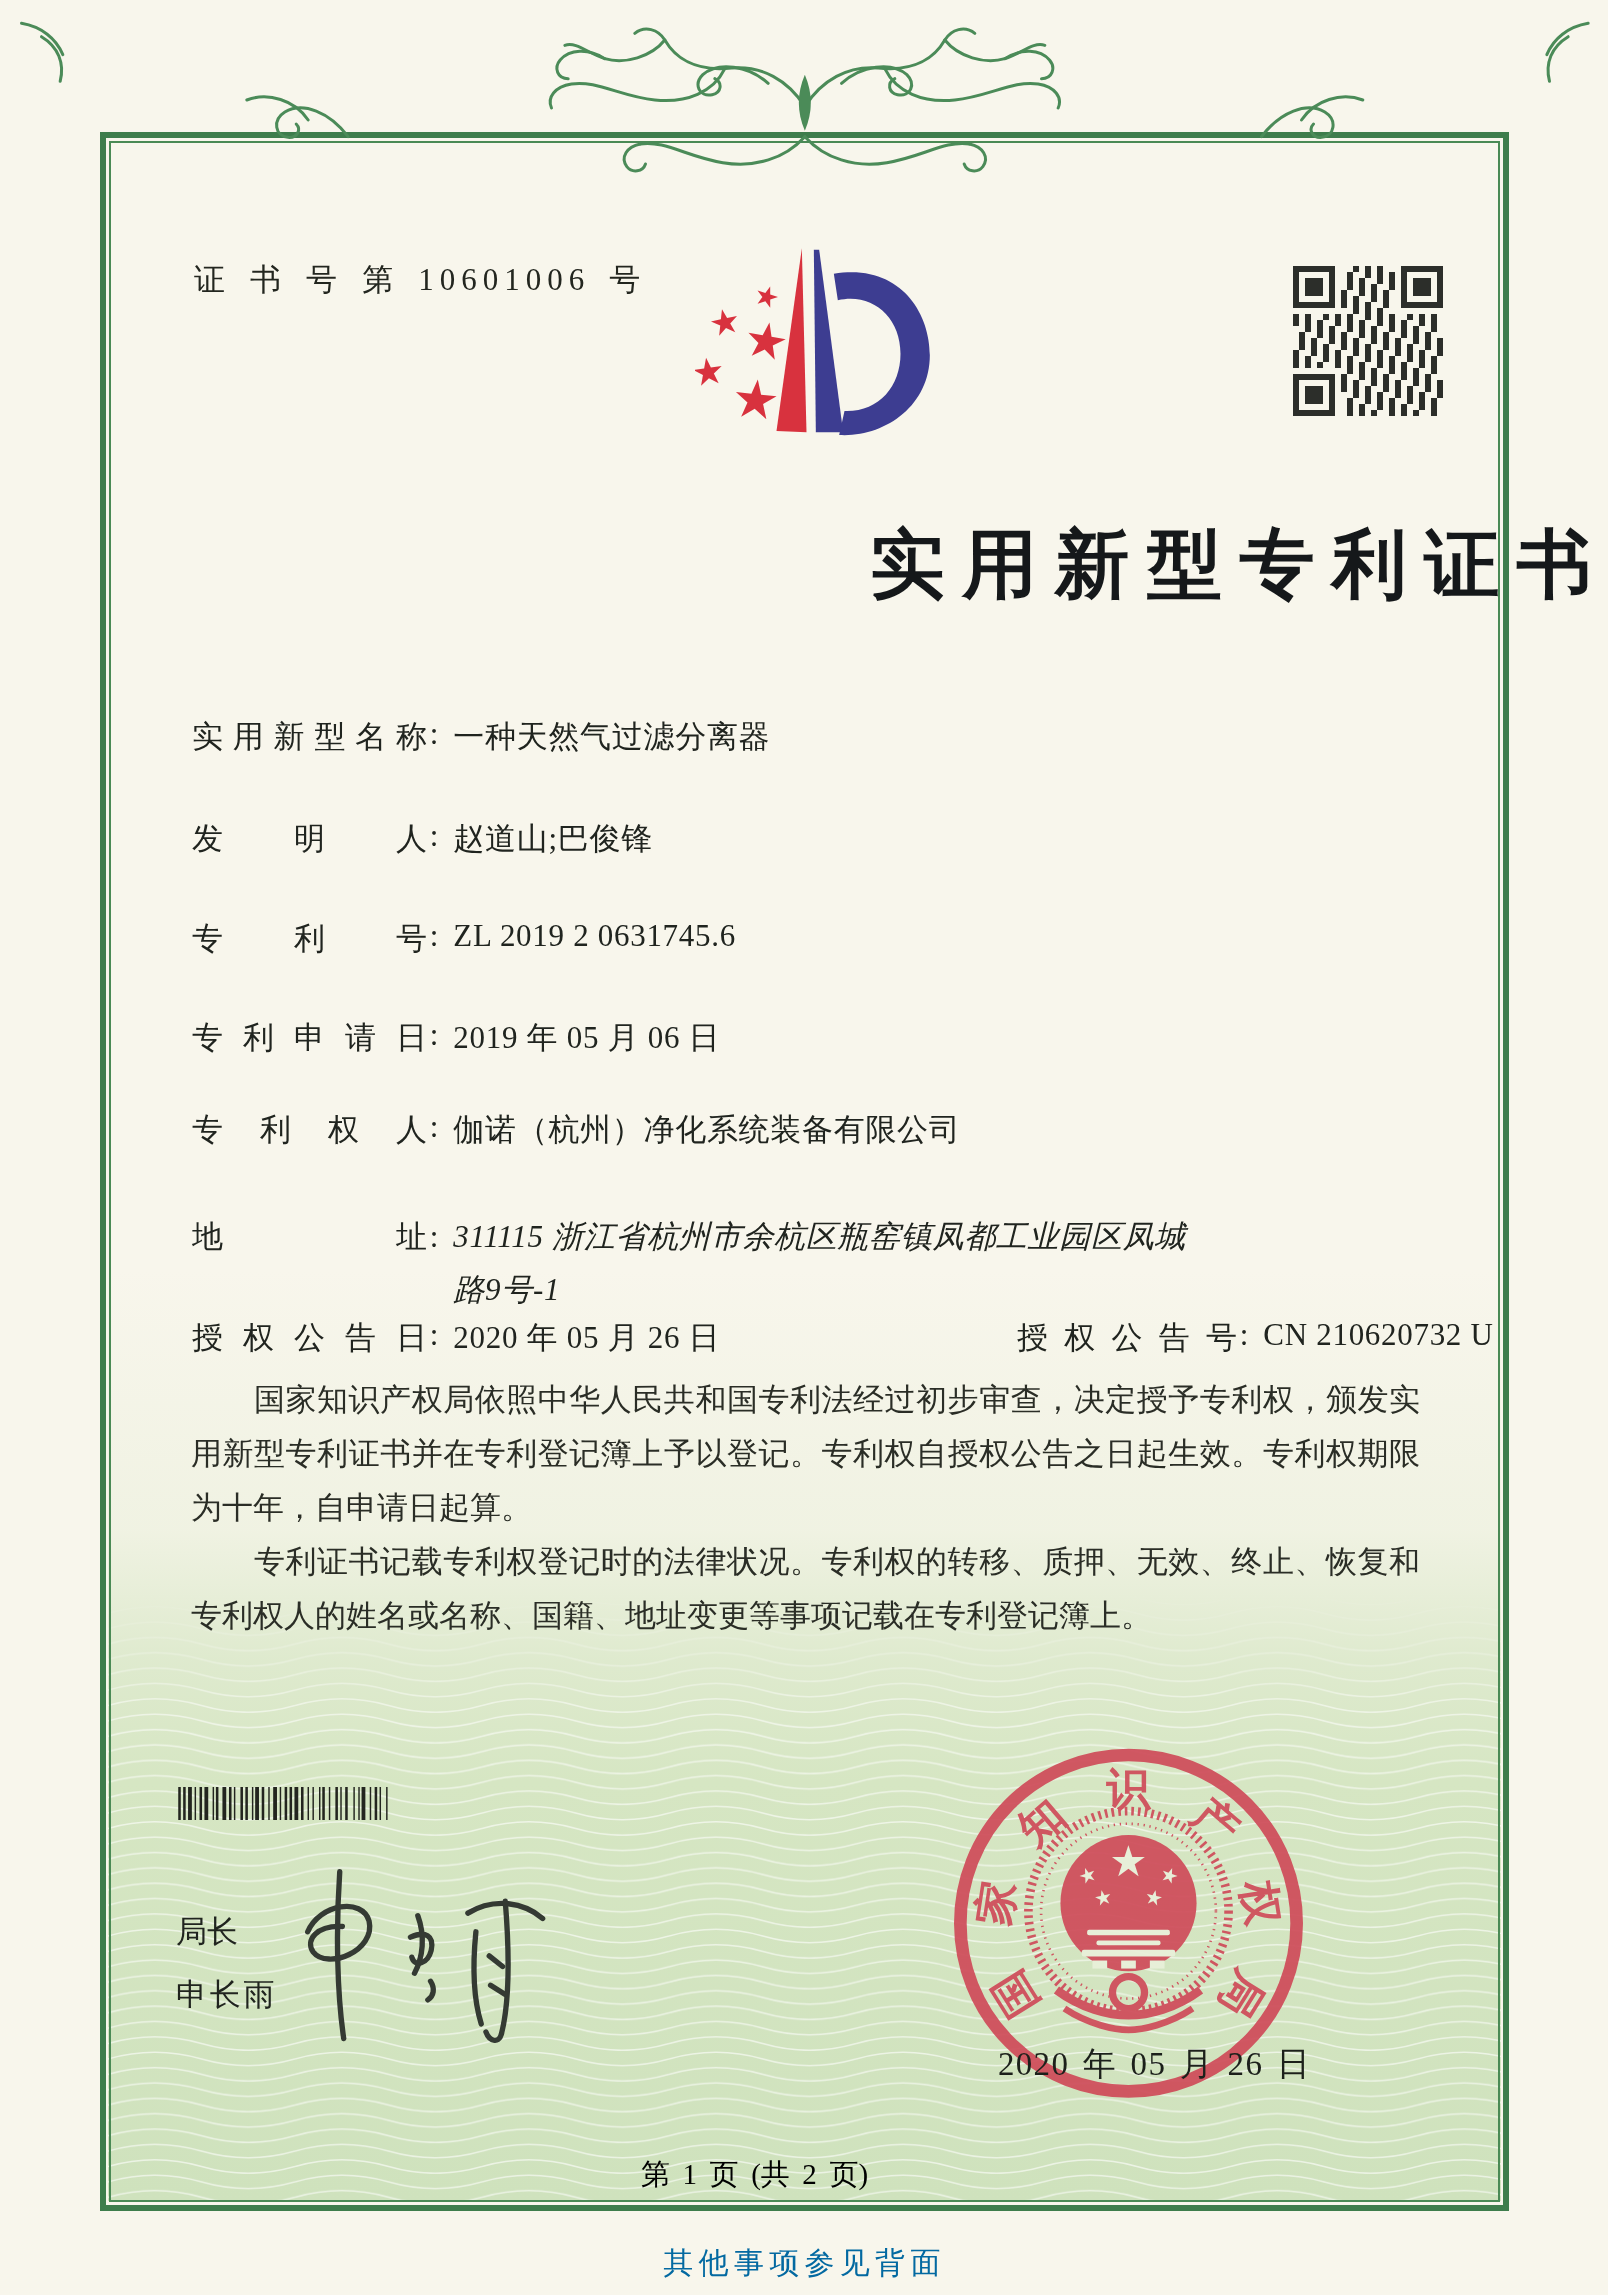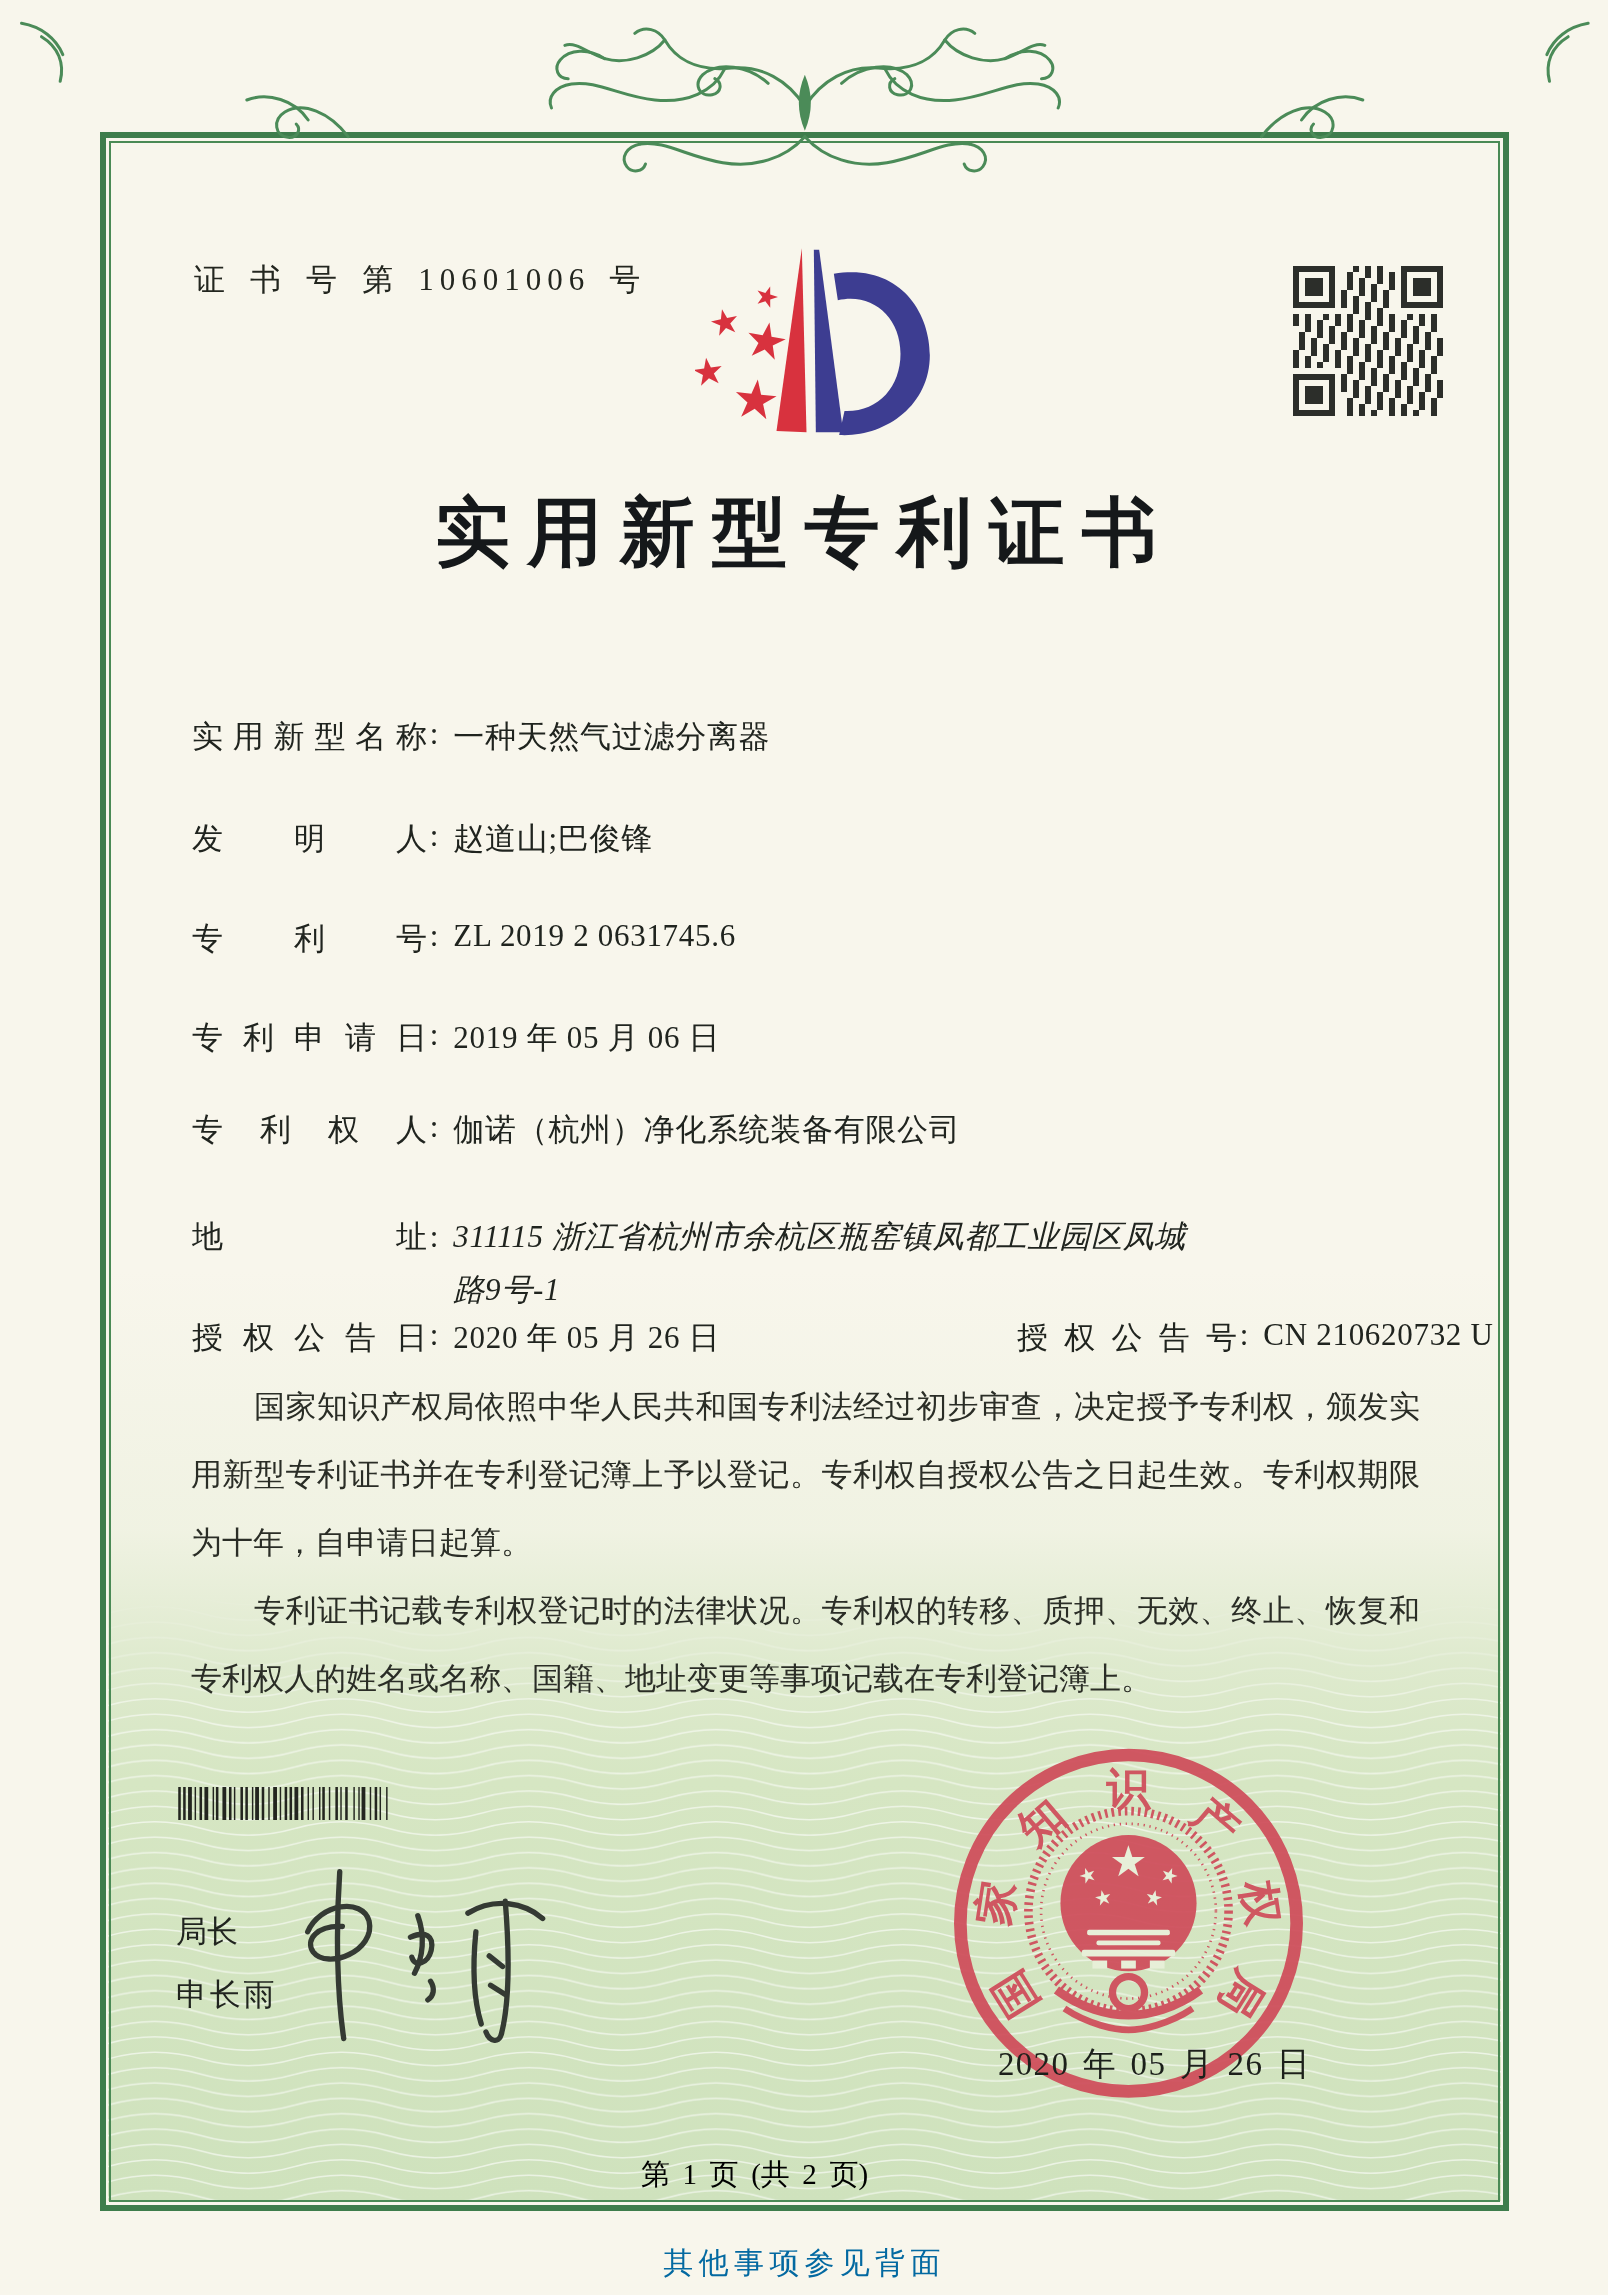--- a/index.html
+++ b/index.html
@@ -25,35 +25,35 @@
   .frame-inner{position:absolute;left:3.3px;top:3.3px;right:3.3px;bottom:3.3px;
          border:2px solid var(--frame2);}
 
   .orn{position:absolute;left:0;top:0;width:1609px;height:200px;pointer-events:none;}
 
   .certno{position:absolute;left:194px;top:259px;font-size:31px;letter-spacing:6px;
           word-spacing:5.3px;color:#23261f;}
   .qr{position:absolute;left:1293px;top:266px;}
   .logo{position:absolute;left:695px;top:239px;}
 
-  .title{position:absolute;left:0;right:0;top:483px;text-align:center;font-size:75px;
+  .title{position:absolute;left:0;right:0;top:515px;text-align:right;font-size:75px;
          font-weight:700;letter-spacing:17.4px;color:#15181a;}
 
   .row{position:absolute;left:192px;font-size:31px;white-space:nowrap;}
   .flabel{display:inline-block;width:235px;text-align:justify;text-align-last:justify;
           vertical-align:top;}
   .fcolon{display:inline-block;margin-left:2.7px;vertical-align:top;}
   .fvalue{display:inline-block;margin-left:15px;letter-spacing:0.7px;vertical-align:top;}
   .row.addr{white-space:normal;line-height:53px;}
   .row.addr .fvalue{width:761px;font-style:italic;}
   .grant2{position:absolute;left:825px;top:0;white-space:nowrap;}
   .grant2 .flabel{width:220px;}
 
   .paras{position:absolute;left:191px;top:1373px;width:1229px;font-size:31px;
-         line-height:68px;text-align:justify;color:#2a2d26;}
+         line-height:54px;text-align:justify;color:#2a2d26;}
   .paras p{margin:0;text-indent:63px;}
 
   .barcode{position:absolute;left:177px;top:1787px;}
   .dtitle{position:absolute;left:176px;top:1911px;font-size:31px;}
   .dname{position:absolute;left:176px;top:1974px;font-size:31px;letter-spacing:2.7px;}
   .sig{position:absolute;left:281px;top:1857px;}
   .seal{position:absolute;left:945px;top:1736px;opacity:.92;}
   .sealdate{position:absolute;left:998px;top:2042px;font-size:33px;letter-spacing:1.3px;
             word-spacing:4px;color:#1c201b;}
   .pagefoot{position:absolute;left:641px;top:2155px;font-size:29px;word-spacing:5.3px;

